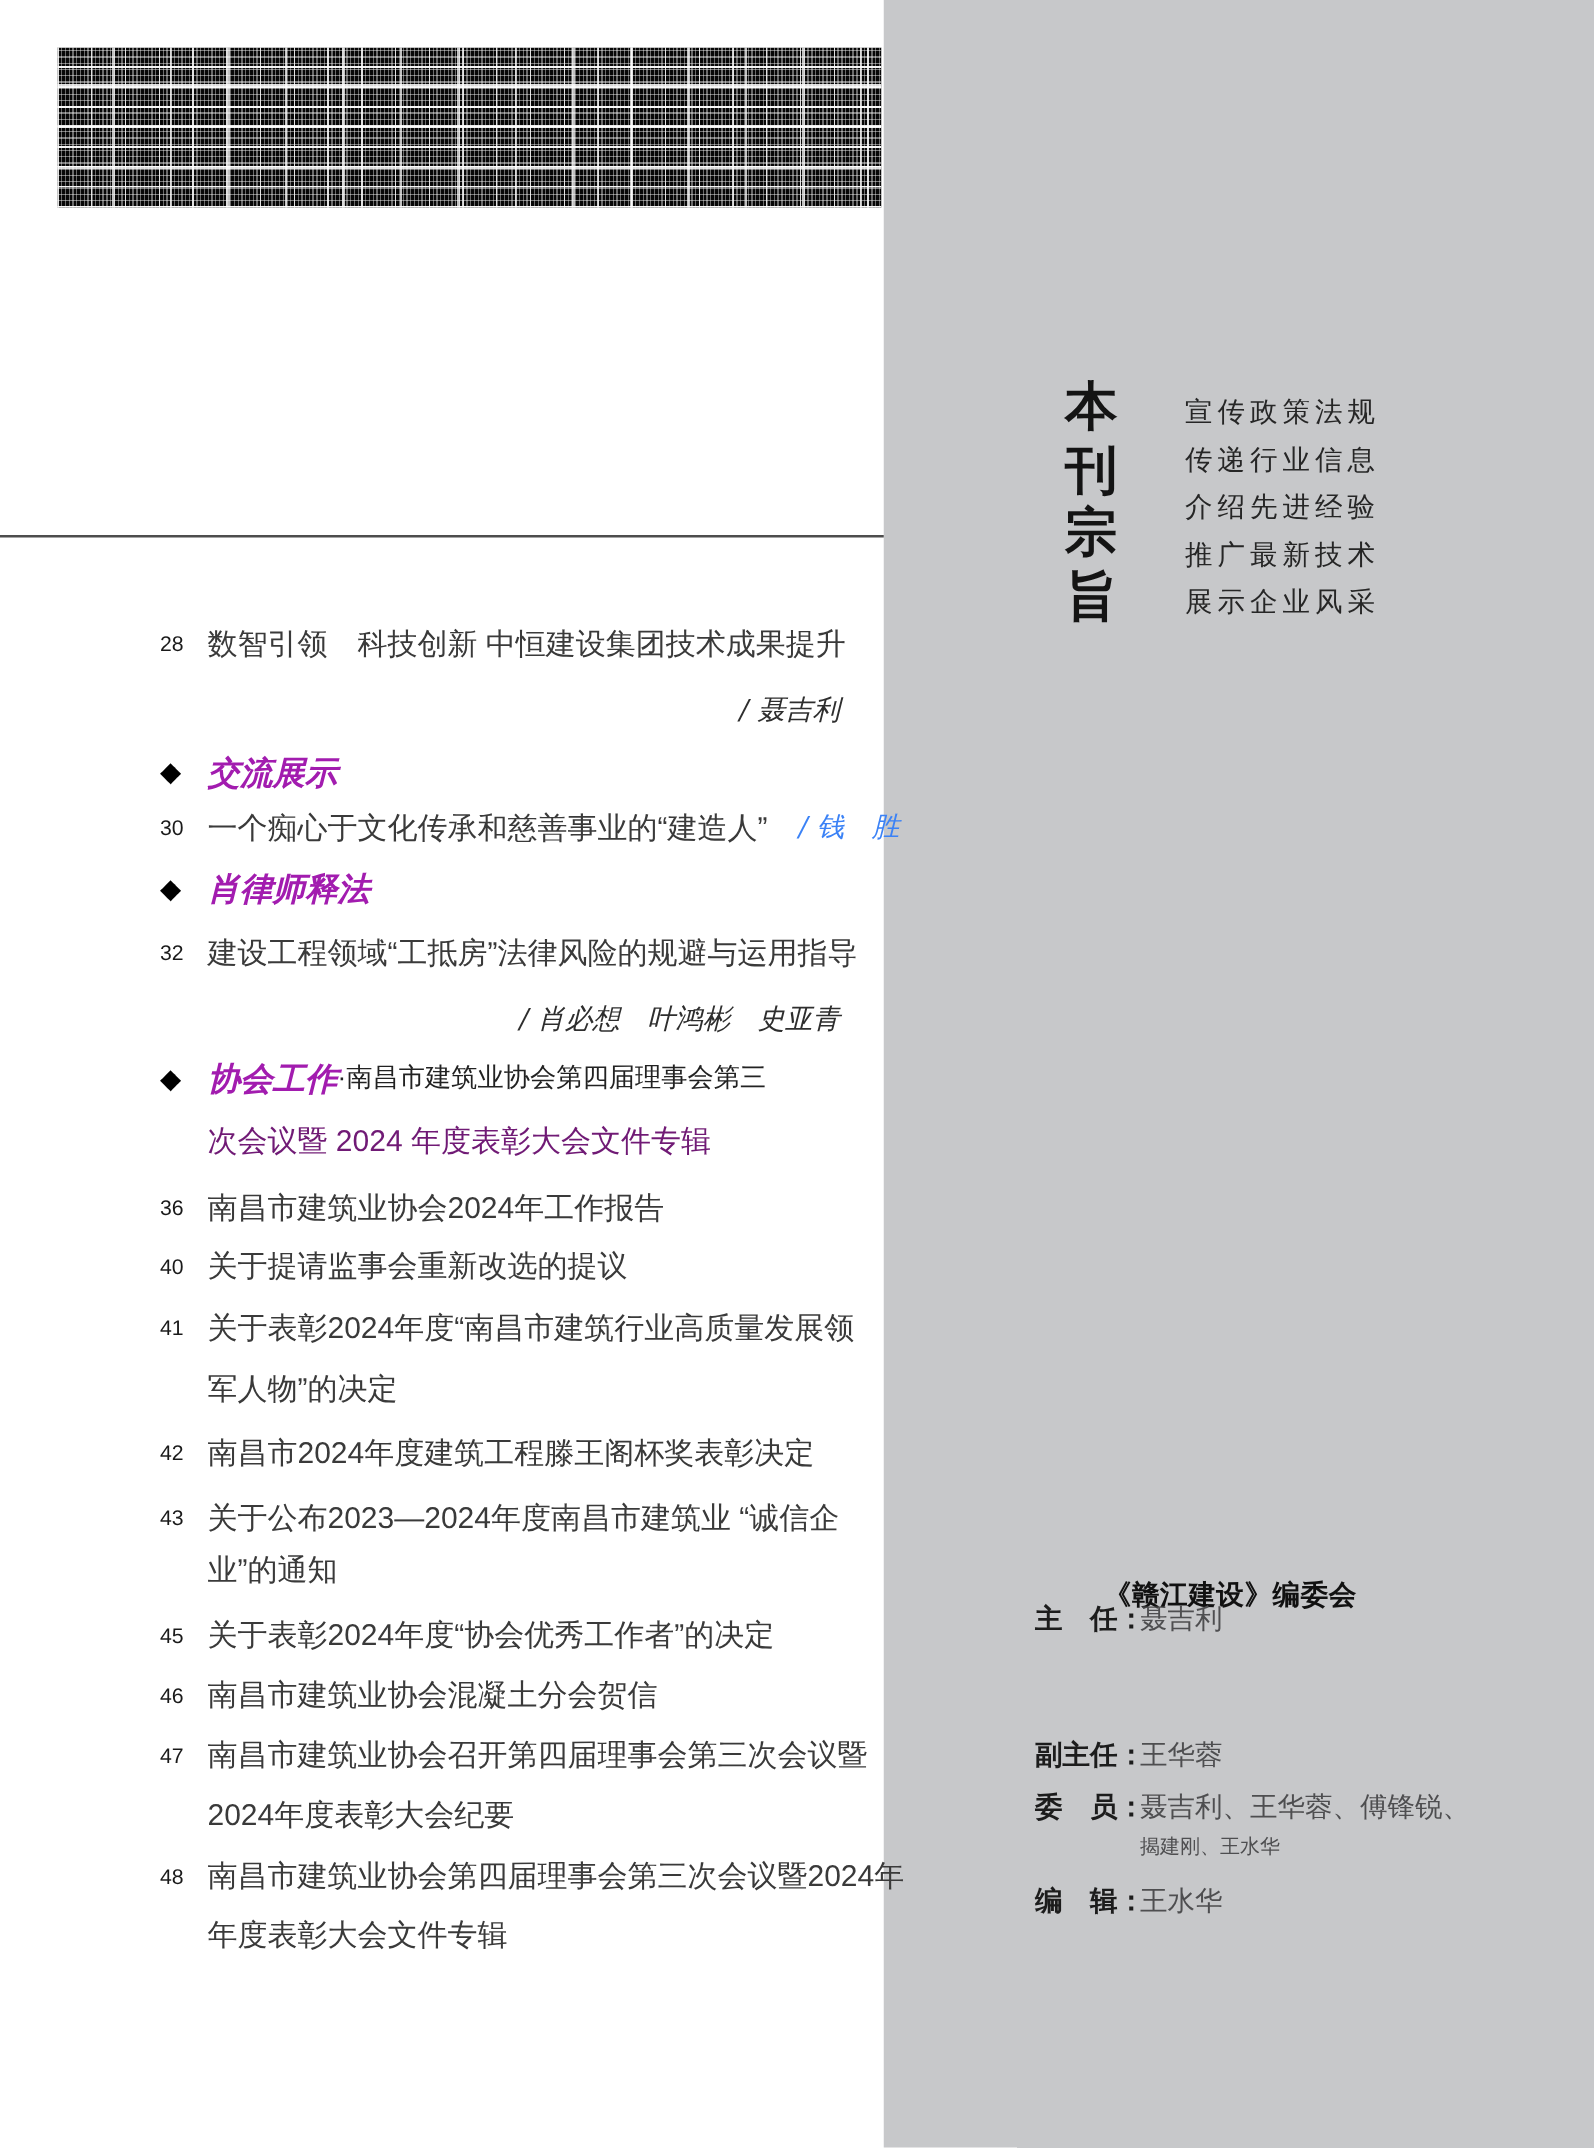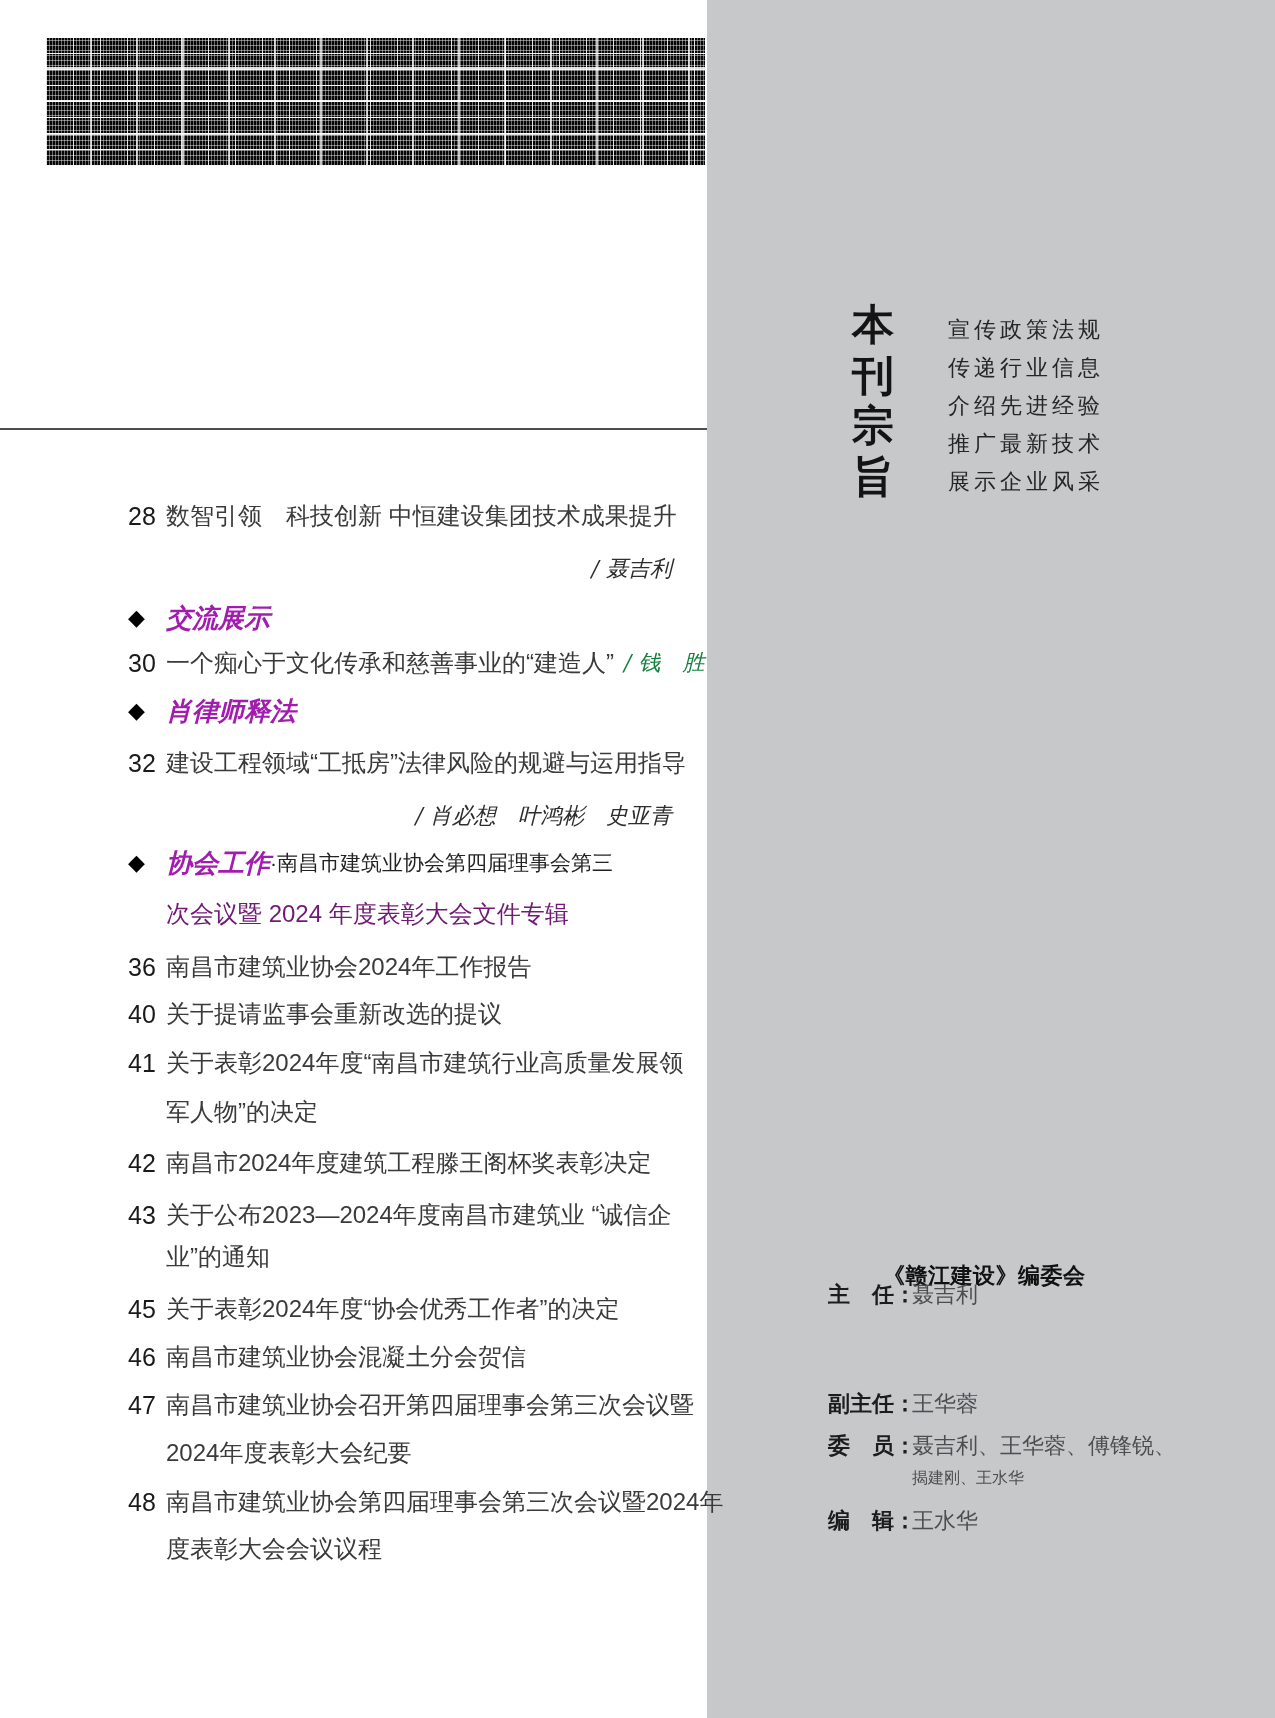--- a/index.html
+++ b/index.html
@@ -33,31 +33,31 @@
   .motto-title span{display:block;}
   .motto-lines{
     position:absolute;left:948px;top:311px;
     font-size:22px;line-height:38px;letter-spacing:4px;color:#262626;font-weight:500;
   }
   .motto-lines span{display:block;white-space:nowrap;}
   
   .toc{position:absolute;left:128px;top:0;width:544px;}
   .row{position:absolute;left:0;width:544px;height:38px;line-height:38px;white-space:nowrap;}
   .num{
-    display:inline-block;width:38px;font-size:25px;color:#1a1a1a;
+    display:inline-block;width:38px;font-size:17px;color:#1a1a1a;
     font-family:"Liberation Sans","DejaVu Sans",sans-serif;vertical-align:top;
   }
   .txt{font-size:24px;color:#3a3a3a;font-weight:400;vertical-align:top;}
   .semib{color:#701a75;font-weight:400;}
   .diamond{display:inline-block;width:38px;font-size:22px;color:#000;vertical-align:top;}
   .sec-label{font-size:26px;font-weight:700;color:#a21caf;vertical-align:top;font-style:italic;}
   .sec-rest{font-size:21px;font-weight:500;color:#222;vertical-align:top;}
   .credit{
     font-family:"DejaVu Serif","Liberation Serif",serif;font-style:italic;
-    font-size:22px;color:#15803d;margin-left:10px;vertical-align:top;
+    font-size:22px;color:#3b82f6;margin-left:25px;vertical-align:top;
   }
   .credit-right{
     position:absolute;right:0;top:0;margin-left:0;
     font-family:"DejaVu Serif","Liberation Serif",serif;font-style:italic;
     font-size:22px;color:#2e2e2e;line-height:38px;
   }
   
   .ed-title{
     position:absolute;left:883px;top:1261px;font-size:22px;font-weight:700;color:#111;
     letter-spacing:0.5px;
@@ -177,21 +177,21 @@
 
   <div class="row" style="top:1434px">
     <span class="num"></span><span class="txt">2024年度表彰大会纪要</span>
   </div>
 
   <div class="row" style="top:1483px">
     <span class="num">48</span><span class="txt">南昌市建筑业协会第四届理事会第三次会议暨2024年</span>
   </div>
 
   <div class="row" style="top:1530px">
-    <span class="num"></span><span class="txt">度表彰大会会议议程</span>
+    <span class="num"></span><span class="txt">年度表彰大会文件专辑</span>
   </div>
 
 </div>
 
 <div class="ed-title">《赣江建设》编委会</div>
 
 <div class="ed-row" style="top:1280px">
   <span class="ed-label">主　任：</span><span class="ed-val">聂吉利</span>
 </div>
 

